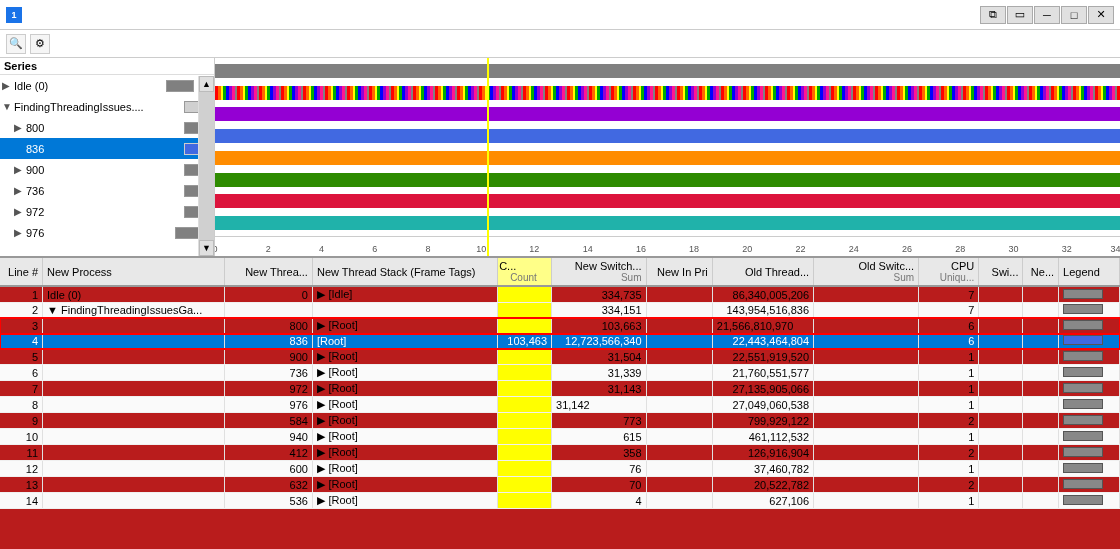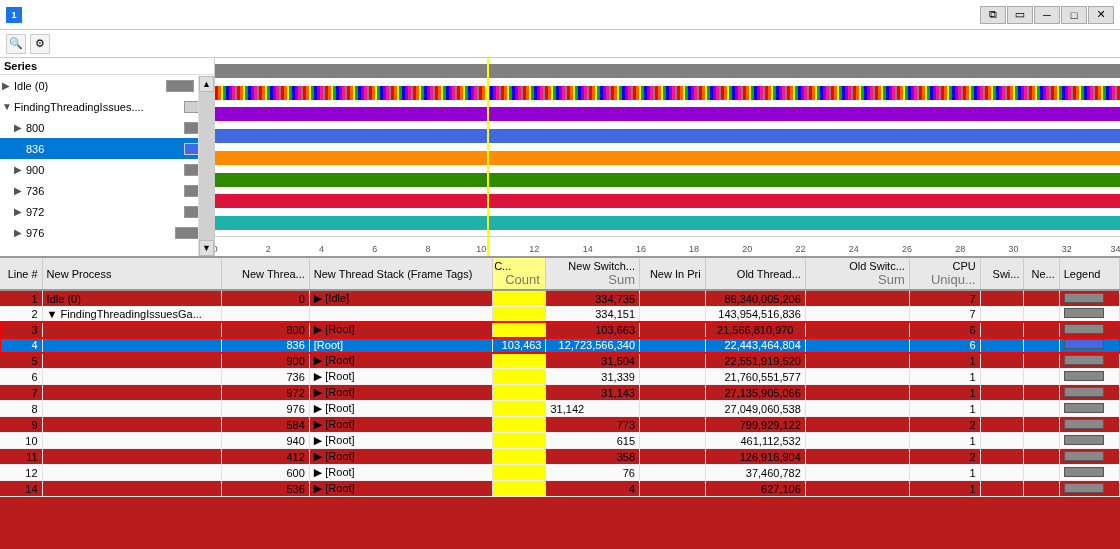--- a/index.html
+++ b/index.html
@@ -194,21 +194,21 @@
     .col-newpri { width: 60px; text-align: right; }
     .col-oldthread { width: 80px; text-align: right; }
     .col-oldswitch { width: 95px; text-align: right; }
     .col-cpu { width: 35px; text-align: right; }
     .col-swi { width: 40px; text-align: right; }
     .col-ne { width: 30px; text-align: right; }
     .col-legend { width: 55px; }
 
     .swatch-small { display: inline-block; width: 28px; height: 10px; background: #888; border: 1px solid #555; }
 
-    .col-header-sub { font-size: 13px; color: #777; display: block; padding-left: 11px; }
+    .col-header-sub { font-size: 10px; color: #777; display: block; padding-left: 11px; }
 
     
     ::-webkit-scrollbar { width: 12px; height: 12px; }
     ::-webkit-scrollbar-track { background: #f0f0f0; }
     ::-webkit-scrollbar-thumb { background: #bbb; border: 1px solid #999; }
 
     .window-controls {
       margin-left: auto;
       display: flex;
       gap: 1px;
@@ -448,21 +448,21 @@
             <td style="text-align: left;"><span class="swatch-small" style="background: rgb(136, 136, 136); display: inline-block; width: 40px; height: 10px; border: 1px solid rgb(85, 85, 85);"></span></td>
           </tr>
           <tr style="outline: red solid 2px; outline-offset: -1px;">
             <td style="text-align: right;">3</td>
             <td style="text-align: left;"></td>
             <td style="text-align: right;">800</td>
             <td style="text-align: left;">▶ [Root]</td>
             <td style="text-align: right; background: rgb(255, 255, 0); font-weight: bold;"></td>
             <td style="text-align: right;">103,663</td>
             <td style="text-align: right;"></td>
-            <td style="text-align: center;">21,566,810,970</td>
+            <td style="text-align: left;">21,566,810,970</td>
             <td style="text-align: right;"></td>
             <td style="text-align: right;">6</td>
             <td style="text-align: right;"></td>
             <td style="text-align: right;"></td>
             <td style="text-align: left;"><span class="swatch-small" style="background: rgb(136, 136, 136); display: inline-block; width: 40px; height: 10px; border: 1px solid rgb(85, 85, 85);"></span></td>
           </tr>
           <tr class="row-selected" style="outline: red solid 2px; outline-offset: -1px;">
             <td style="text-align: right;">4</td>
             <td style="text-align: left;"></td>
             <td style="text-align: right;">836</td>
@@ -591,20 +591,35 @@
             <td style="text-align: right;">76</td>
             <td style="text-align: right;"></td>
             <td style="text-align: right;">37,460,782</td>
             <td style="text-align: right;"></td>
             <td style="text-align: right;">1</td>
             <td style="text-align: right;"></td>
             <td style="text-align: right;"></td>
             <td style="text-align: left;"><span class="swatch-small" style="background: rgb(136, 136, 136); display: inline-block; width: 40px; height: 10px; border: 1px solid rgb(85, 85, 85);"></span></td>
           </tr>
           <tr>
+            <td style="text-align: right;">13</td>
+            <td style="text-align: left;"></td>
+            <td style="text-align: right;">632</td>
+            <td style="text-align: left;">▶ [Root]</td>
+            <td style="text-align: right; background: rgb(255, 255, 0); font-weight: bold;"></td>
+            <td style="text-align: right;">70</td>
+            <td style="text-align: right;"></td>
+            <td style="text-align: right;">20,522,782</td>
+            <td style="text-align: right;"></td>
+            <td style="text-align: right;">2</td>
+            <td style="text-align: right;"></td>
+            <td style="text-align: right;"></td>
+            <td style="text-align: left;"><span class="swatch-small" style="background: rgb(136, 136, 136); display: inline-block; width: 40px; height: 10px; border: 1px solid rgb(85, 85, 85);"></span></td>
+          </tr>
+          <tr>
             <td style="text-align: right;">14</td>
             <td style="text-align: left;"></td>
             <td style="text-align: right;">536</td>
             <td style="text-align: left;">▶ [Root]</td>
             <td style="text-align: right; background: rgb(255, 255, 0); font-weight: bold;"></td>
             <td style="text-align: right;">4</td>
             <td style="text-align: right;"></td>
             <td style="text-align: right;">627,106</td>
             <td style="text-align: right;"></td>
             <td style="text-align: right;">1</td>

